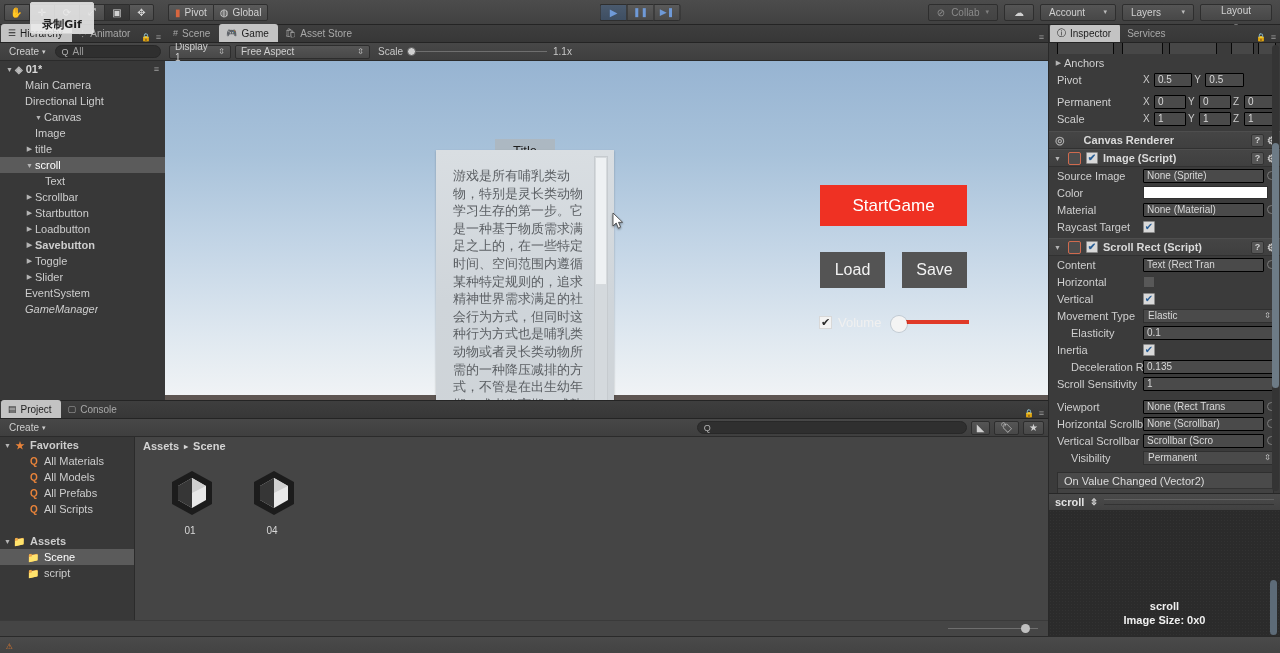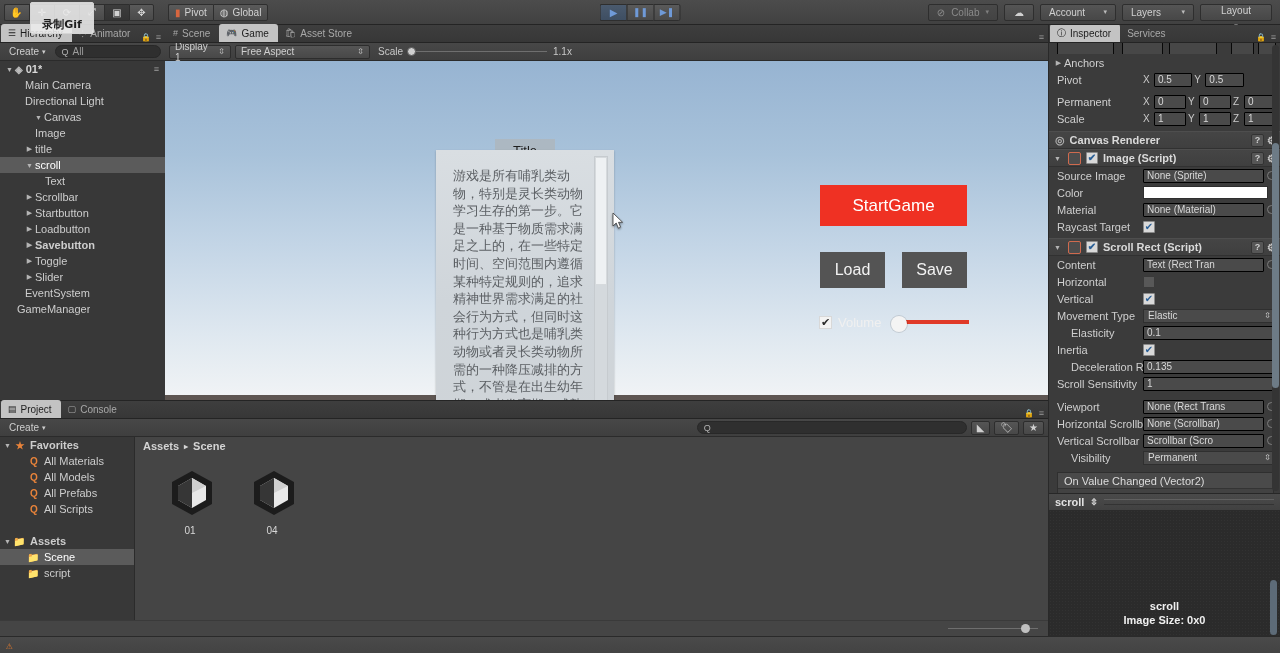--- a/index.html
+++ b/index.html
@@ -435,21 +435,21 @@
                 <span class="lbl">Toggle</span>
               </div>
               <div class="hrow" style="padding-left: 24px;">
                 <span class="twisty">▶</span>
                 <span class="lbl">Slider</span>
               </div>
               <div class="hrow" style="padding-left: 14px;">
                 <span class="twisty"></span>
                 <span class="lbl">EventSystem</span>
               </div>
-              <div class="hrow" style="padding-left: 6px;">
+              <div class="hrow" style="padding-left: 14px; font-style: italic;">
                 <span class="twisty"></span>
                 <span class="lbl">GameManager</span>
               </div>
             </div>
         </div>
       </div>
 
     </div>
 
     <div class="col-mid">
@@ -595,21 +595,21 @@
               <span class="field">1</span>
               <span class="ax">Z</span>
               <span class="field">1</span>
             </span>
           </div>
 
           <div style="height:4px"></div>
 
           <div class="hdr">
             <span style="font-size:11px;color:#aeaeae;">◎</span>
-            <span style="">Canvas Renderer</span>
+            <span style="margin-left:14px;">Canvas Renderer</span>
             <span class="sp">
               <span class="helpbtn">?</span>
               <span class="gear">⚙</span>
             </span>
           </div>
 
           <div class="hdr">
             <span class="twisty" style="margin-left:-3px;">▼</span>
             <span class="compicon"></span>
             <span class="cb">✔</span>

